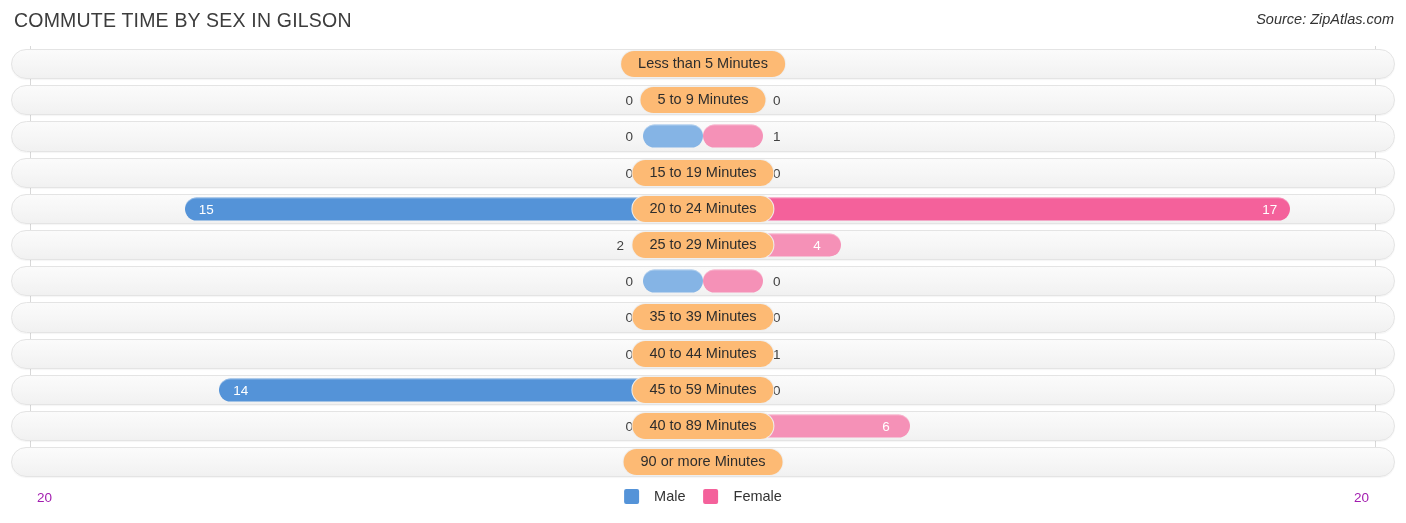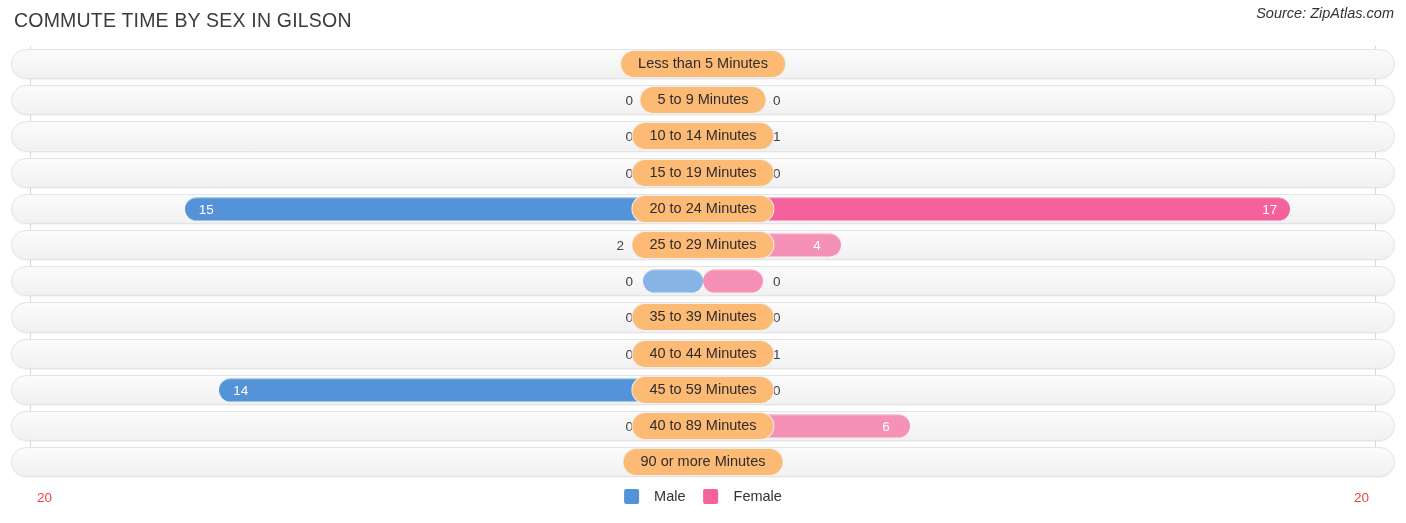--- a/index.html
+++ b/index.html
@@ -36,21 +36,21 @@
     top: 9px;
     font-size: 19.5px;
     letter-spacing: 0.2px;
     color: #3c3c3c;
     font-weight: 400;
     white-space: nowrap;
   }
   .source {
     position: absolute;
     right: 12px;
-    top: 5px;
+    top: 11px;
     font-size: 14.5px;
     font-style: italic;
     color: #333333;
     white-space: nowrap;
   }
 
   
   .plot {
     position: absolute;
     left: 0;
@@ -152,21 +152,21 @@
     position: absolute;
     left: 0;
     top: 482px;
     width: 1406px;
     height: 41px;
   }
   .axis-label {
     position: absolute;
     top: 8px;
     font-size: 13.5px;
-    color: #ef4444;
+    color: #a21caf;
   }
   .axis-label.left  { left: 37px; }
   .axis-label.right { right: 37px; }
 
   .legend {
     position: absolute;
     left: 50%;
     top: 6px;
     transform: translateX(-50%);
     display: flex;
@@ -223,21 +223,20 @@
           <div class="bar female" style="left: 703px; width: 60px;"></div>
           <div class="bar-value" style="left: 773px;">0</div>
           <div class="label-pill">5 to 9 Minutes</div>
         </div>
         <div class="row">
           <div class="track"></div>
           <div class="bar male" style="right: 703px; width: 60px;"></div>
           <div class="bar-value" style="right: 773px;">0</div>
           <div class="bar female" style="left: 703px; width: 60px;"></div>
           <div class="bar-value" style="left: 773px;">1</div>
-          <div class="label-pill">10 to 14 Minutes</div>
         </div>
         <div class="row">
           <div class="track"></div>
           <div class="bar male" style="right: 703px; width: 60px;"></div>
           <div class="bar-value" style="right: 773px;">0</div>
           <div class="bar female" style="left: 703px; width: 60px;"></div>
           <div class="bar-value" style="left: 773px;">0</div>
           <div class="label-pill">15 to 19 Minutes</div>
         </div>
         <div class="row">

